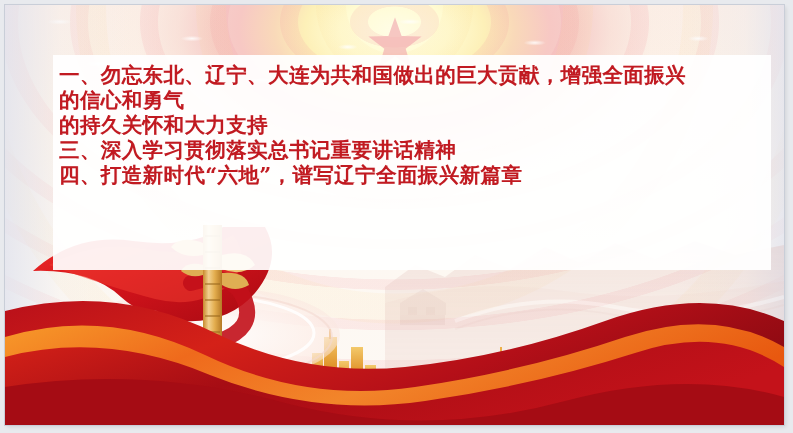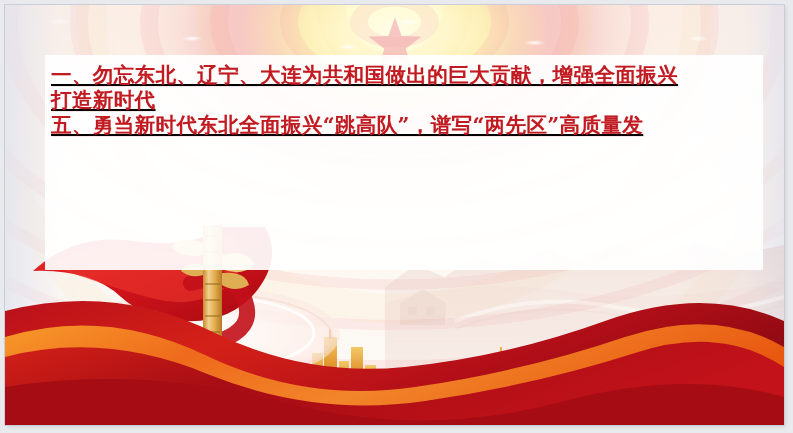--- a/index.html
+++ b/index.html
@@ -105,26 +105,25 @@
     overflow: hidden;
   }
   #great-wall { position:absolute; left:0; bottom:0; width:100%; height:200px; opacity:0.40; }
   #skyline    { position:absolute; left:0; bottom:0; width:100%; height:200px; }
   #flag-art   { position:absolute; left:0; bottom:0; width:100%; height:200px; }
   #waves      { position:absolute; left:0; bottom:0; width:100%; height:200px; }
 
   
   #content-panel {
     position: absolute;
-    left: 40px;
+    left: 48px;
     top: 50px;
     width: 718px;
     height: 215px;
     background: rgba(255,255,255,0.93);
-    text-decoration: underline;
   }
   #text-lines {
     padding: 8px 6px 0 6px;
   }
   .text-line {
     color: #c11a21;
     font-size: 20.5px;
     line-height: 25px;
     letter-spacing: 0.4px;
     white-space: nowrap;
@@ -300,19 +299,21 @@
 
         <path d="M0,132 Q100,106 205,150 Q310,192 420,176 Q530,160 630,128 Q715,100 779,142 L779,200 L0,200 Z" fill="url(#w3)"></path>
 
         <path d="M0,162 Q140,140 280,178 Q420,214 560,176 Q680,144 779,172 L779,200 L0,200 Z" fill="#a50c14"></path>
       </svg>
     </div>
 
     <div id="content-panel">
       <div id="text-lines">
         <div class="text-line">一、勿忘东北、辽宁、大连为共和国做出的巨大贡献，增强全面振兴</div>
-        <div class="text-line">打造新时代</div>
-        <div class="text-line">五、勇当新时代东北全面振兴“跳高队”，谱写“两先区”高质量发</div>
+        <div class="text-line">的信心和勇气</div>
+        <div class="text-line">的持久关怀和大力支持</div>
+        <div class="text-line">三、深入学习贯彻落实总书记重要讲话精神</div>
+        <div class="text-line">四、打造新时代“六地”，谱写辽宁全面振兴新篇章</div>
       </div>
     </div>
 
   </div>
 </div>
 
 </body></html>

